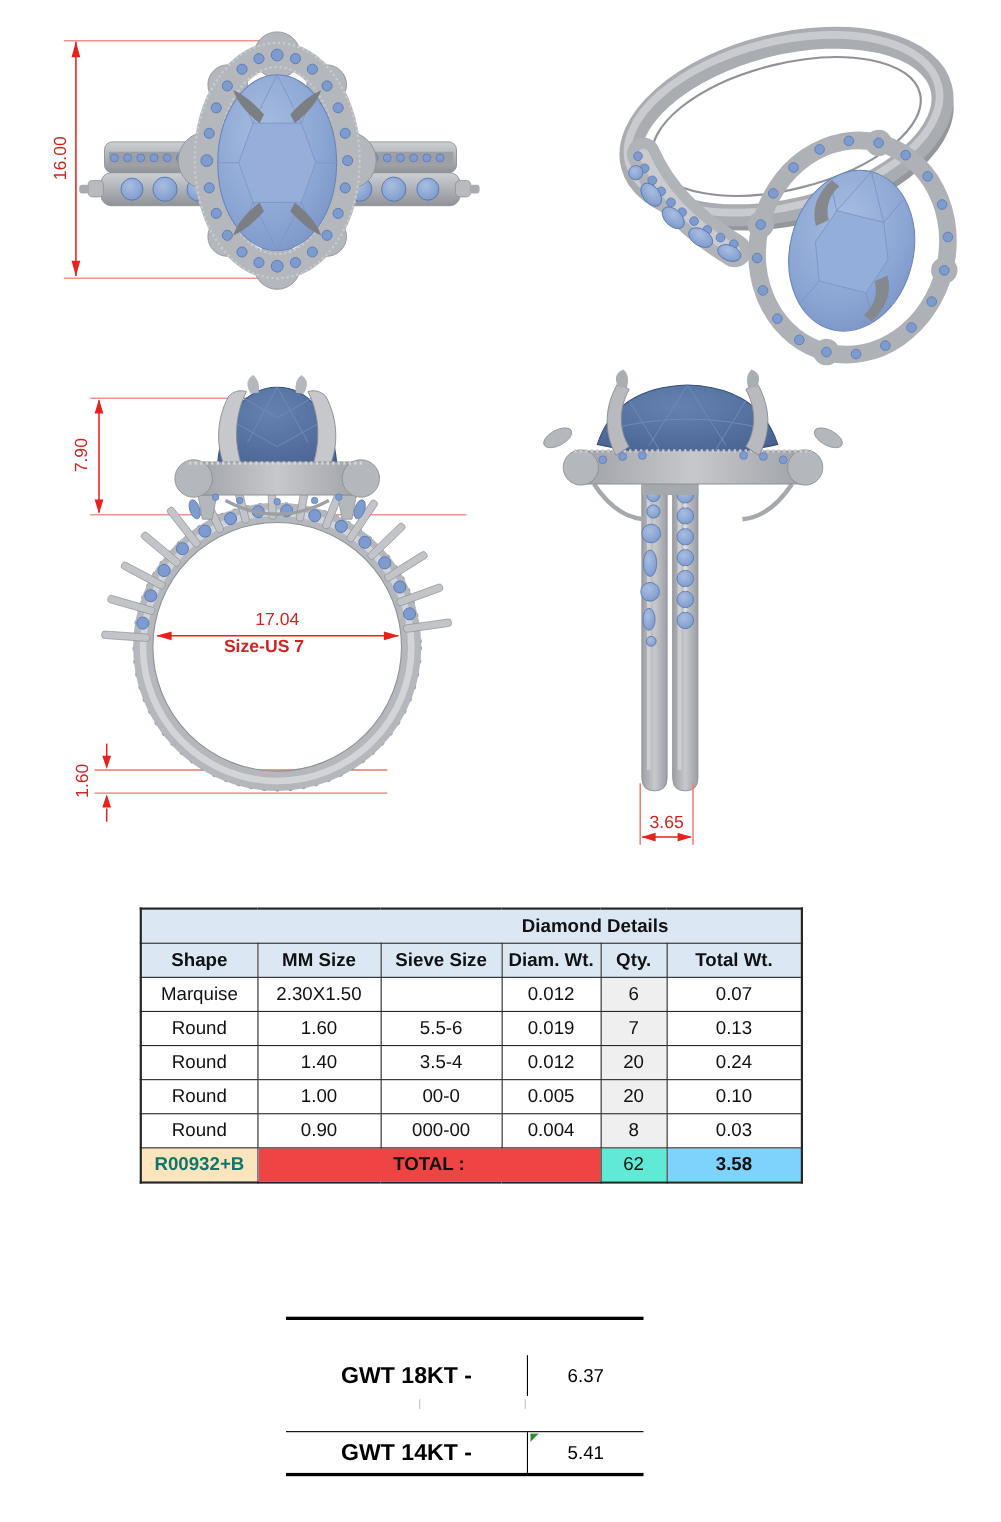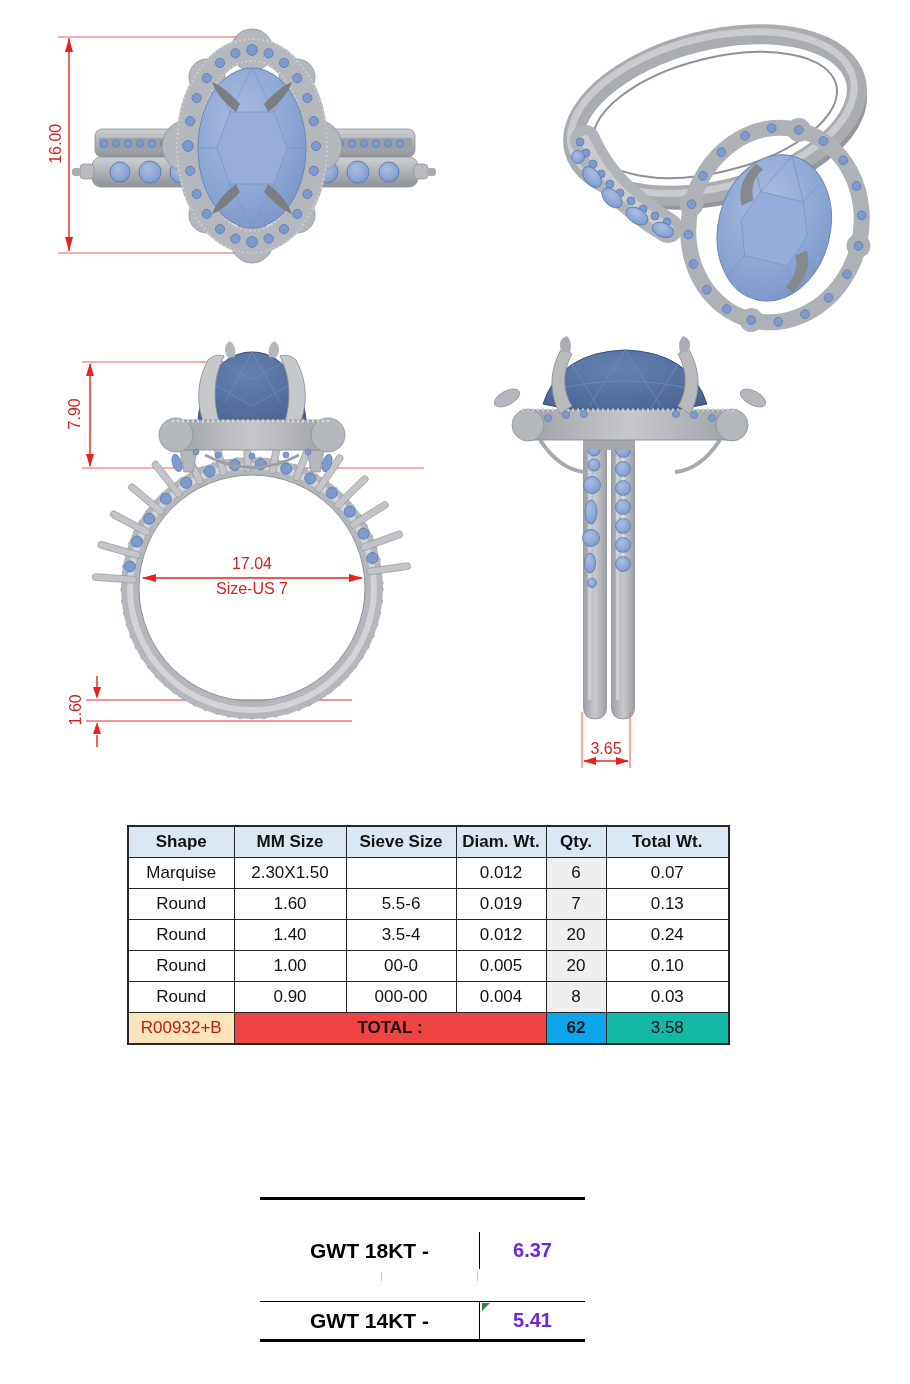--- a/index.html
+++ b/index.html
@@ -12,35 +12,35 @@
   .rot{transform:rotate(-90deg);}
 
   
   table.dd{position:absolute;left:127px;top:825px;width:601px;border-collapse:collapse;
            table-layout:fixed;font-size:17px;color:#111;border:2px solid #262626;}
   table.dd td{border:1px solid #262626;text-align:center;padding:0;height:30px;
               overflow:hidden;white-space:nowrap;vertical-align:middle;}
   .hdr{background:#dbe7f3;font-weight:bold;}
   .ttl{background:#dbe7f3;font-weight:bold;text-align:center;padding-left:225px !important;}
   .qtycol{background:#efefef;}
-  .model{background:#fce4bd;color:#b91c1c;font-weight:normal;}
+  .model{background:#fce4bd;color:#0f766e;font-weight:bold;}
   .totlbl{background:#ef4444;font-weight:bold;}
-  .totqty{background:#0ea5e9;font-weight:bold;}
-  .totval{background:#14b8a6;font-weight:normal;}
+  .totqty{background:#5eead4;font-weight:normal;}
+  .totval{background:#7dd3fc;font-weight:bold;}
   .noterow td{height:58px;font-size:13.5px;border-bottom:1.5px solid #6e6e6e;line-height:1.6;}
 
   
   .gwt{position:absolute;left:260px;top:1197px;width:325px;
        border-top:3px solid #000;border-bottom:3px solid #000;}
   .gwt-row{display:flex;height:37px;align-items:stretch;position:relative;margin-top:32px;}
   .gwt-row + .gwt-row{border-top:1.2px solid #000;}
   .gwt-label{width:219px;border-right:1.5px solid #000;display:flex;align-items:center;
              justify-content:center;font-weight:bold;font-size:21px;color:#000;}
   .gwt-value{flex:1;display:flex;align-items:center;justify-content:center;
-             font-weight:bold;font-size:20px;color:#6d28d9;}
+             font-weight:normal;font-size:17px;color:#000000;}
   .cmt{position:absolute;left:222px;top:1px;width:8px;height:8px;background:#2e8b2e;
        clip-path:polygon(0 0,100% 0,0 100%);}
   .stub{position:absolute;width:1px;height:9px;background:#c4c4c4;top:1272px;}
 </style>
 </head>
 <body>
 
 <div class="page">
 
 <svg class="art" width="910" height="1384" viewBox="0 0 910 1384">
@@ -471,34 +471,37 @@
       <line x1="584" y1="761" x2="628" y2="761" stroke="#e8211c" stroke-width="1.4"></line>
       <polygon points="583,761 596,757 596,765" fill="#e8211c"></polygon>
       <polygon points="629,761 616,757 616,765" fill="#e8211c"></polygon>
     </g>
   </g>
 </svg>
 
 <div class="dim rot" style="left:26px;top:135px;width:60px;">16.00</div>
 <div class="dim rot" style="left:45px;top:405px;width:60px;">7.90</div>
 <div class="dim" style="left:202px;top:555px;width:100px;">17.04</div>
-<div class="dim" style="left:177px;top:580px;width:150px;">Size-US 7</div>
+<div class="dim" style="left:165px;top:580px;width:150px;font-weight:bold;">Size-US 7</div>
 <div class="dim rot" style="left:46px;top:701px;width:60px;">1.60</div>
 <div class="dim" style="left:576px;top:740px;width:60px;">3.65</div>
 
 <table class="dd">
   <colgroup>
     <col style="width:106px">
         <col style="width:112px">
         <col style="width:110px">
     <col style="width:90px">
         <col style="width:60px">
         <col style="width:123px">
   </colgroup>
   <tbody>
+        <tr style="height:30px">
+    <td class="ttl" colspan="6">Diamond Details</td>
+  </tr>
   <tr style="height:30px">
     <td class="hdr">Shape</td>
     <td class="hdr">MM Size</td>
     <td class="hdr">Sieve Size</td>
     <td class="hdr">Diam. Wt.</td>
     <td class="hdr">Qty.</td>
     <td class="hdr">Total Wt.</td>
   </tr>
   <tr style="height:30px">
     <td>Marquise</td>

